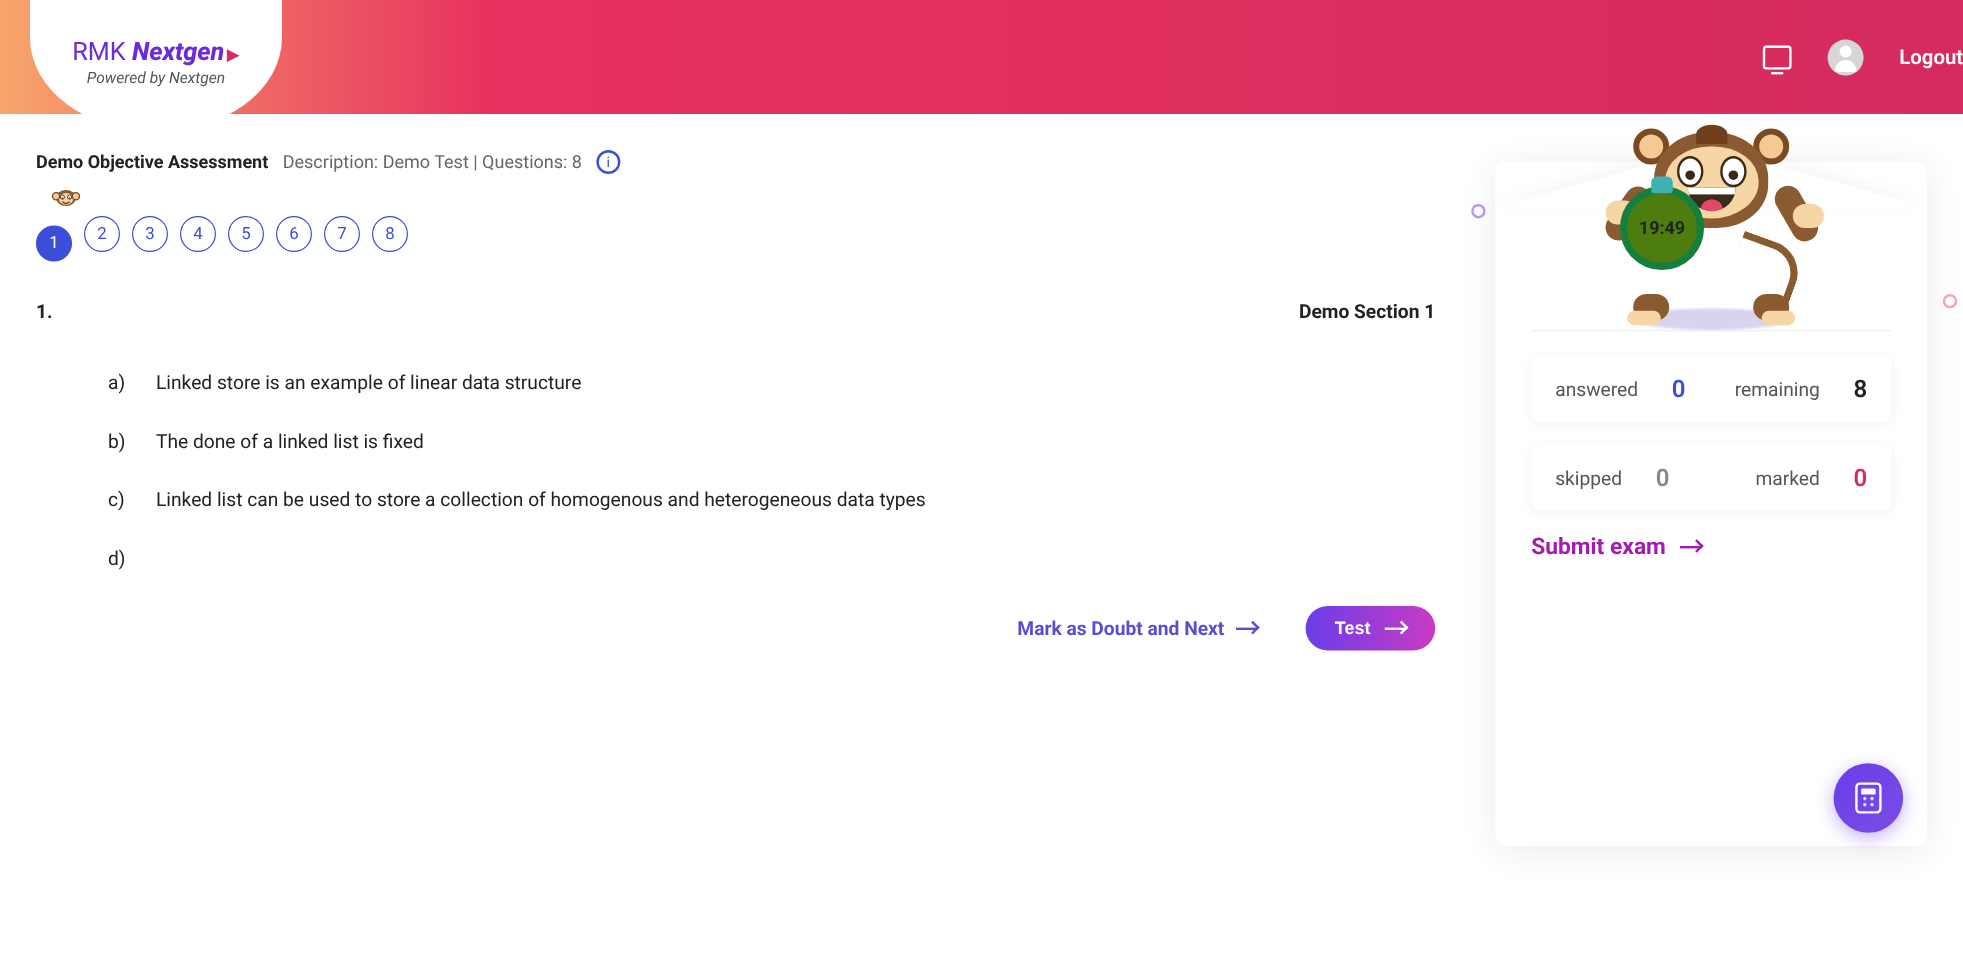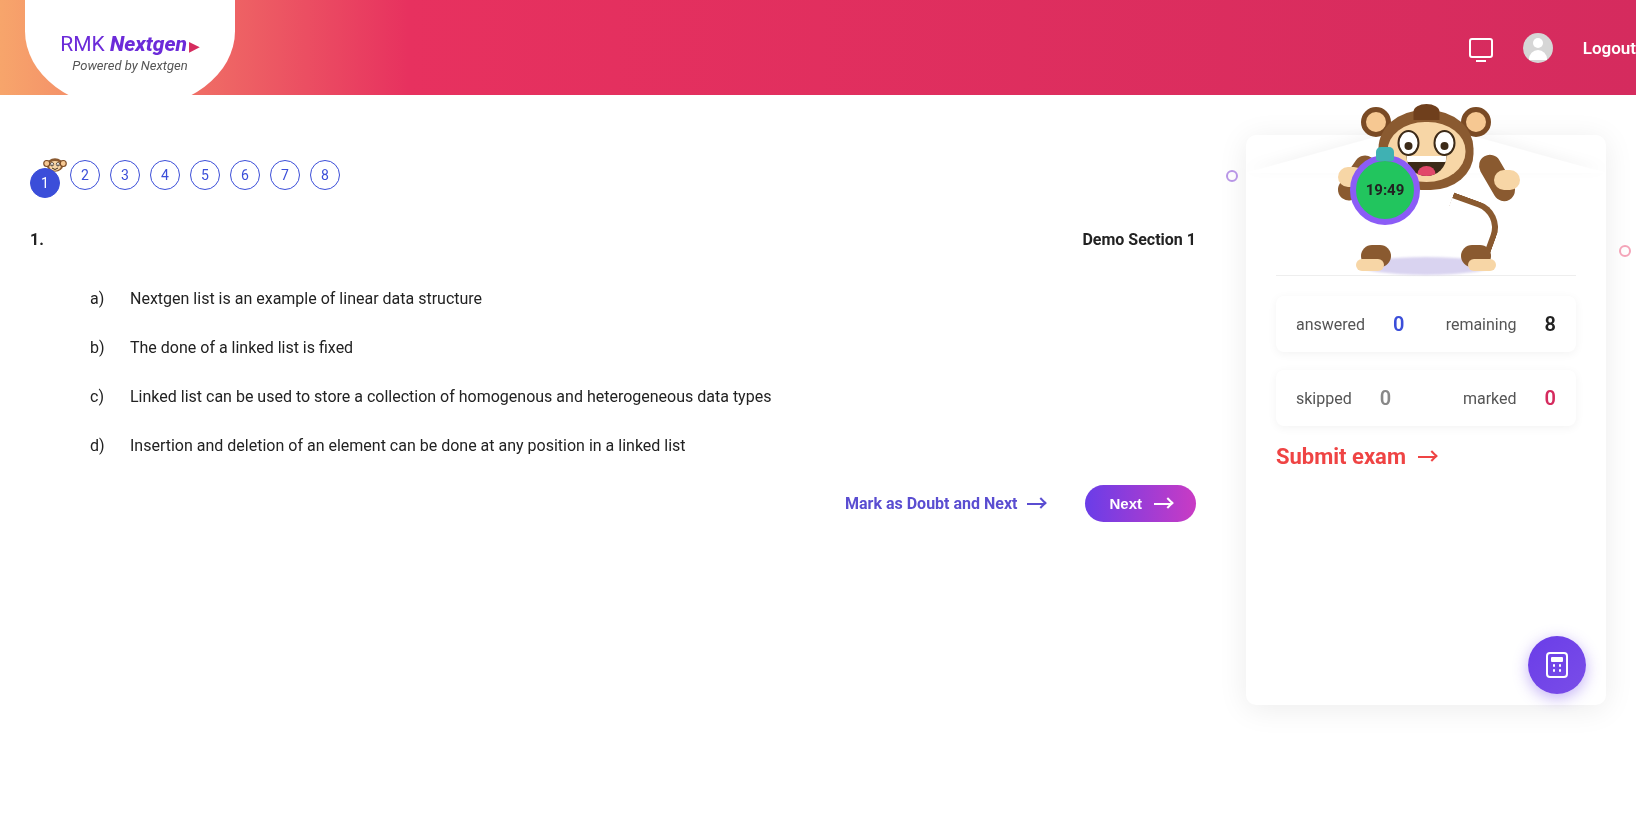--- a/index.html
+++ b/index.html
@@ -302,21 +302,21 @@
   .m-foot{position:absolute;bottom:4px;width:28px;height:12px;background:#f7d6a6;border-radius:8px;}
   .m-foot.l{left:30px;} .m-foot.r{right:30px;}
   .m-tail{
     position:absolute;right:28px;bottom:20px;width:55px;height:55px;
     border:6px solid #8a5a30;border-left:none;border-bottom:none;
     border-radius:0 50% 0 0;transform:rotate(20deg);
   }
   .m-timer{
     position:absolute;top:60px;left:24px;
     width:70px;height:70px;border-radius:50%;
-    background:#22c55e;border:6px solid #8b5cf6;
+    background:#4d7c0f;border:6px solid #15803d;
     display:flex;align-items:center;justify-content:center;
     z-index:6;
   }
   .m-timer-knob{
     position:absolute;top:-14px;left:50%;transform:translateX(-50%);
     width:18px;height:14px;background:#3fb1b3;border-radius:5px 5px 2px 2px;
   }
   .timer-text { font-weight: 700; font-size: 15px; }
 
   .dec-circle {
@@ -340,23 +340,23 @@
     margin-bottom: 18px;
   }
   .stat-group { display: flex; align-items: center; gap: 28px; }
   .stat-label { color: #555; font-size: 16px; }
   .stat-val { font-size: 20px; font-weight: 600; }
   .stat-val.blue { color: #3b4ed9; }
   .stat-val.red { color: #d52b5e; }
   .stat-val.grey { color: #888; }
 
   .submit-link {
-    color: #ef4444;
+    color: #a21caf;
     font-weight: 700;
-    font-size: 22px;
+    font-size: 19px;
     display: flex; align-items: center; gap: 12px;
     cursor: pointer;
     margin-top: 6px;
   }
 
   .fab {
     position: absolute;
     right: 20px;
     bottom: 120px;
     width: 58px; height: 58px;
@@ -400,20 +400,27 @@
 
   <span class="avatar"></span>
 
   <span class="logout-link">Logout</span>
 </div>
 
 <div class="content">
 
   <div class="left">
 
+    <div class="assess-header">
+      <span class="assess-title">Demo Objective Assessment</span>
+      <span class="assess-desc">
+        <span>Description: </span><span>Demo Test</span><span> | Questions: </span><span>8</span>
+      </span>
+      <span class="info-icon">i</span>
+    </div>
 
     <svg class="monkey-small" viewBox="0 0 40 30">
       <ellipse cx="20" cy="16" rx="11" ry="9" fill="#8a5a30"></ellipse>
       <ellipse cx="20" cy="17" rx="8" ry="6.5" fill="#f7d6a6"></ellipse>
       <circle cx="9" cy="14" r="4" fill="#f6c892" stroke="#7a4a24" stroke-width="1.5"></circle>
       <circle cx="31" cy="14" r="4" fill="#f6c892" stroke="#7a4a24" stroke-width="1.5"></circle>
       <circle cx="16" cy="15" r="2.3" fill="#fff" stroke="#3c2a18"></circle>
       <circle cx="24" cy="15" r="2.3" fill="#fff" stroke="#3c2a18"></circle>
       <circle cx="16" cy="16" r="0.9" fill="#3c2a18"></circle>
       <circle cx="24" cy="16" r="0.9" fill="#3c2a18"></circle>
@@ -432,43 +439,42 @@
     </div>
 
     <div class="question-row">
       <span class="question-num">1.</span>
       <span class="section-label">Demo Section 1</span>
     </div>
 
     <div class="options">
       <div class="option">
         <span class="option-letter">a)</span>
-        <span class="option-text">Nextgen list is an example of linear data structure</span>
+        <span class="option-text">Linked store is an example of linear data structure</span>
       </div>
       <div class="option">
         <span class="option-letter">b)</span>
         <span class="option-text">The done of a linked list is fixed</span>
       </div>
       <div class="option">
         <span class="option-letter">c)</span>
         <span class="option-text">Linked list can be used to store a collection of homogenous and heterogeneous data types</span>
       </div>
       <div class="option">
         <span class="option-letter">d)</span>
-        <span class="option-text">Insertion and deletion of an element can be done at any position in a linked list</span>
       </div>
     </div>
 
     <div class="actions">
       <span class="mark-doubt">
         <span>Mark as Doubt and Next</span>
         <span class="arrow-right"></span>
       </span>
       <button class="next-btn">
-        <span>Next</span>
+        <span>Test</span>
         <span class="arrow-right"></span>
       </button>
     </div>
 
   </div>
 
   <div class="right">
     <div class="panel">
 
       <span class="dec-circle c1"></span>

